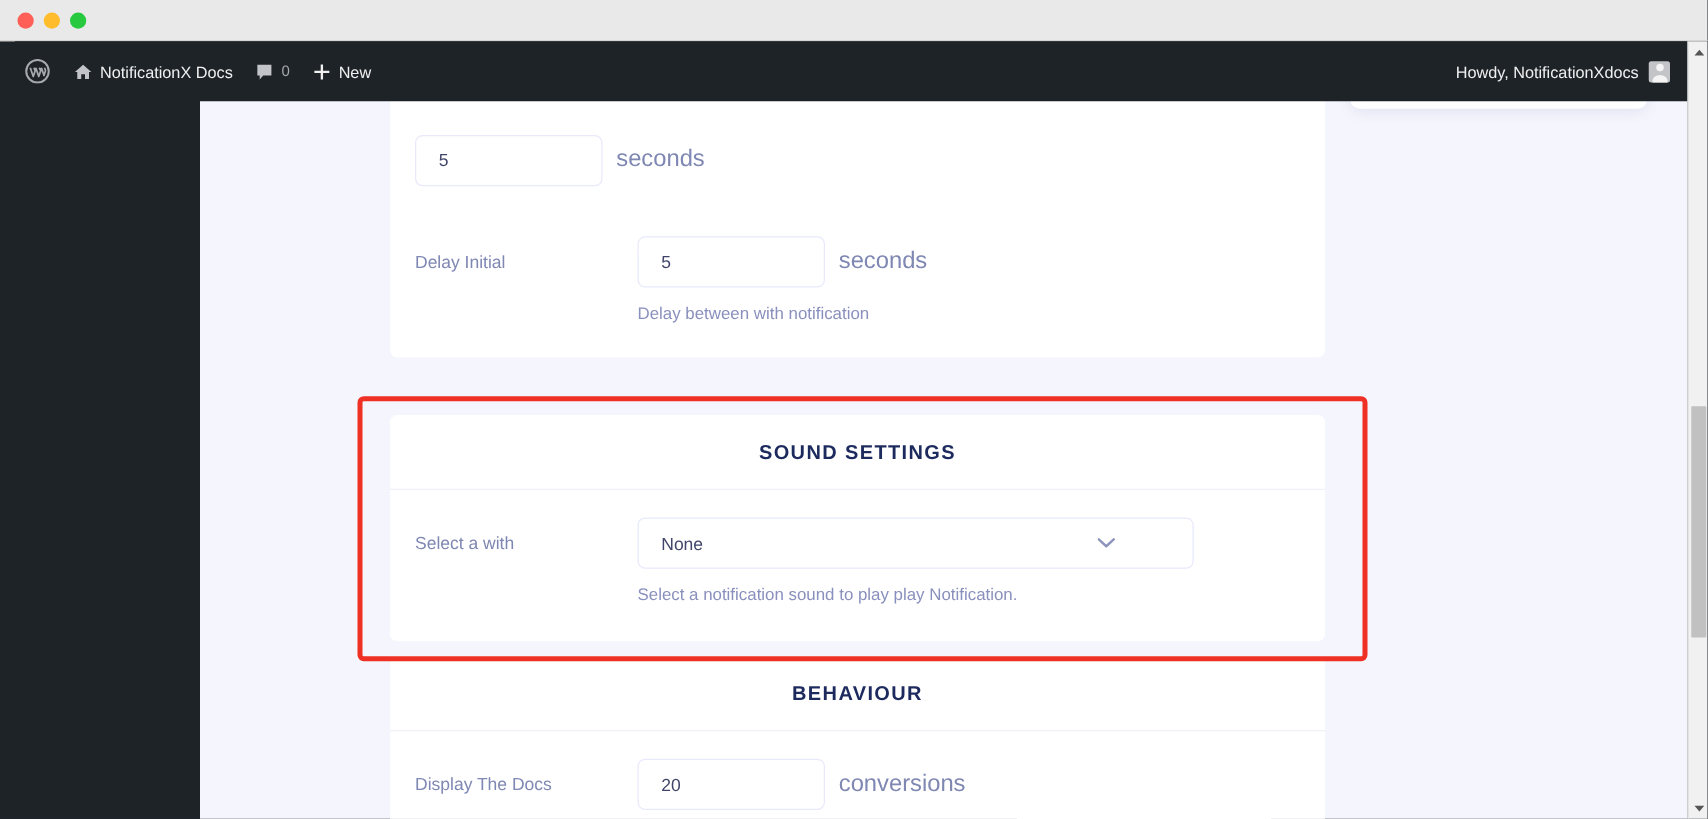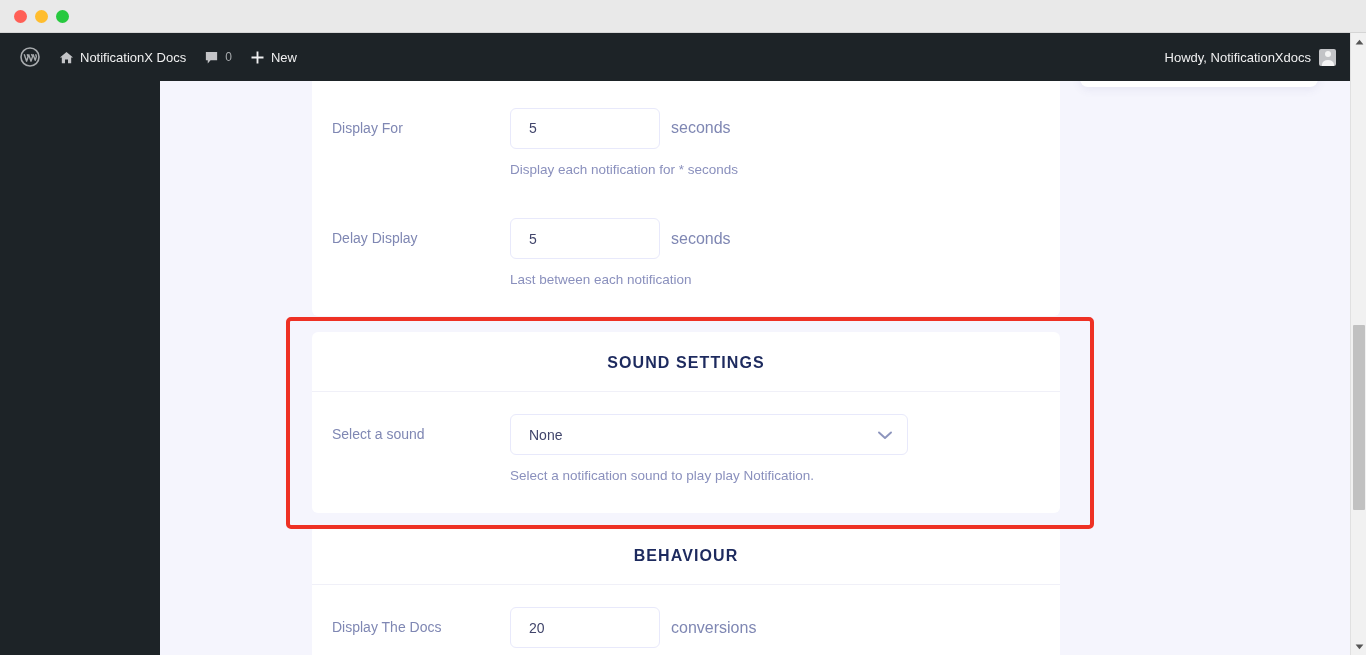--- a/index.html
+++ b/index.html
@@ -145,21 +145,21 @@
     border: 1px solid #e8e9fb;
     border-radius: 6px;
     background: #fff;
     font-size: 14px;
     color: #41456b;
     padding: 0 18px;
     font-family: "Liberation Sans", sans-serif;
     outline: none;
   }
   .unit-text {
-    font-size: 16px;
+    font-size: 19px;
     color: #7f87b3;
   }
   .help-text {
     font-size: 13.5px;
     color: #8a90bd;
     padding-top: 12px;
     line-height: 1.3;
   }
 
   
@@ -181,21 +181,21 @@
   }
   .section-body { padding: 22px 0 26px 0; }
 
   
   .select-wrap {
     position: relative;
     width: 398px;
     height: 41px;
   }
   .select-box {
-    width: 398px;
+    width: 445px;
     height: 41px;
     border: 1px solid #e8e9fb;
     border-radius: 6px;
     background: #fff;
     font-size: 14px;
     color: #41456b;
     padding: 0 18px;
     display: flex;
     align-items: center;
   }
@@ -337,51 +337,49 @@
   <div class="content-col">
 
     <div class="field-row">
       <div class="field-label"></div>
       <div class="field-control">
         <div class="help-text" style="padding-top:0;">Initial Delay</div>
       </div>
     </div>
 
     <div class="field-row" style="padding-top:35px;">
-      <div class="field-label">Display For</div>
       <div class="field-control">
         <div class="control-line">
           <input class="text-input" type="text" value="5" style="">
           <span class="unit-text">seconds</span>
         </div>
-        <div class="help-text">Display each notification for * seconds</div>
       </div>
     </div>
 
     <div class="field-row" style="padding-top:40px;">
-      <div class="field-label">Delay Display</div>
+      <div class="field-label">Delay Initial</div>
       <div class="field-control">
         <div class="control-line">
           <input class="text-input" type="text" value="5" style="">
           <span class="unit-text">seconds</span>
         </div>
-        <div class="help-text">Last between each notification</div>
+        <div class="help-text">Delay between with notification</div>
       </div>
     </div>
 
     <div style="height:25px;"></div>
   </div>
 
   <div class="content-col section-card" style="top:267px;">
     <div class="section-head">
       <div class="section-title">SOUND SETTINGS</div>
     </div>
     <div class="section-body">
       <div class="field-row">
-        <div class="field-label">Select a sound</div>
+        <div class="field-label">Select a with</div>
         <div class="field-control">
           <div class="select-wrap">
             <div class="select-box">None</div>
             <span class="select-chevron">
               <svg width="14" height="9" viewBox="0 0 14 9">
                 <path d="M1 1.5 L7 7 L13 1.5" fill="none" stroke="#8d95bd" stroke-width="1.9" stroke-linecap="round" stroke-linejoin="round"></path>
               </svg>
             </span>
           </div>
           <div class="help-text">Select a notification sound to play play Notification.</div>

